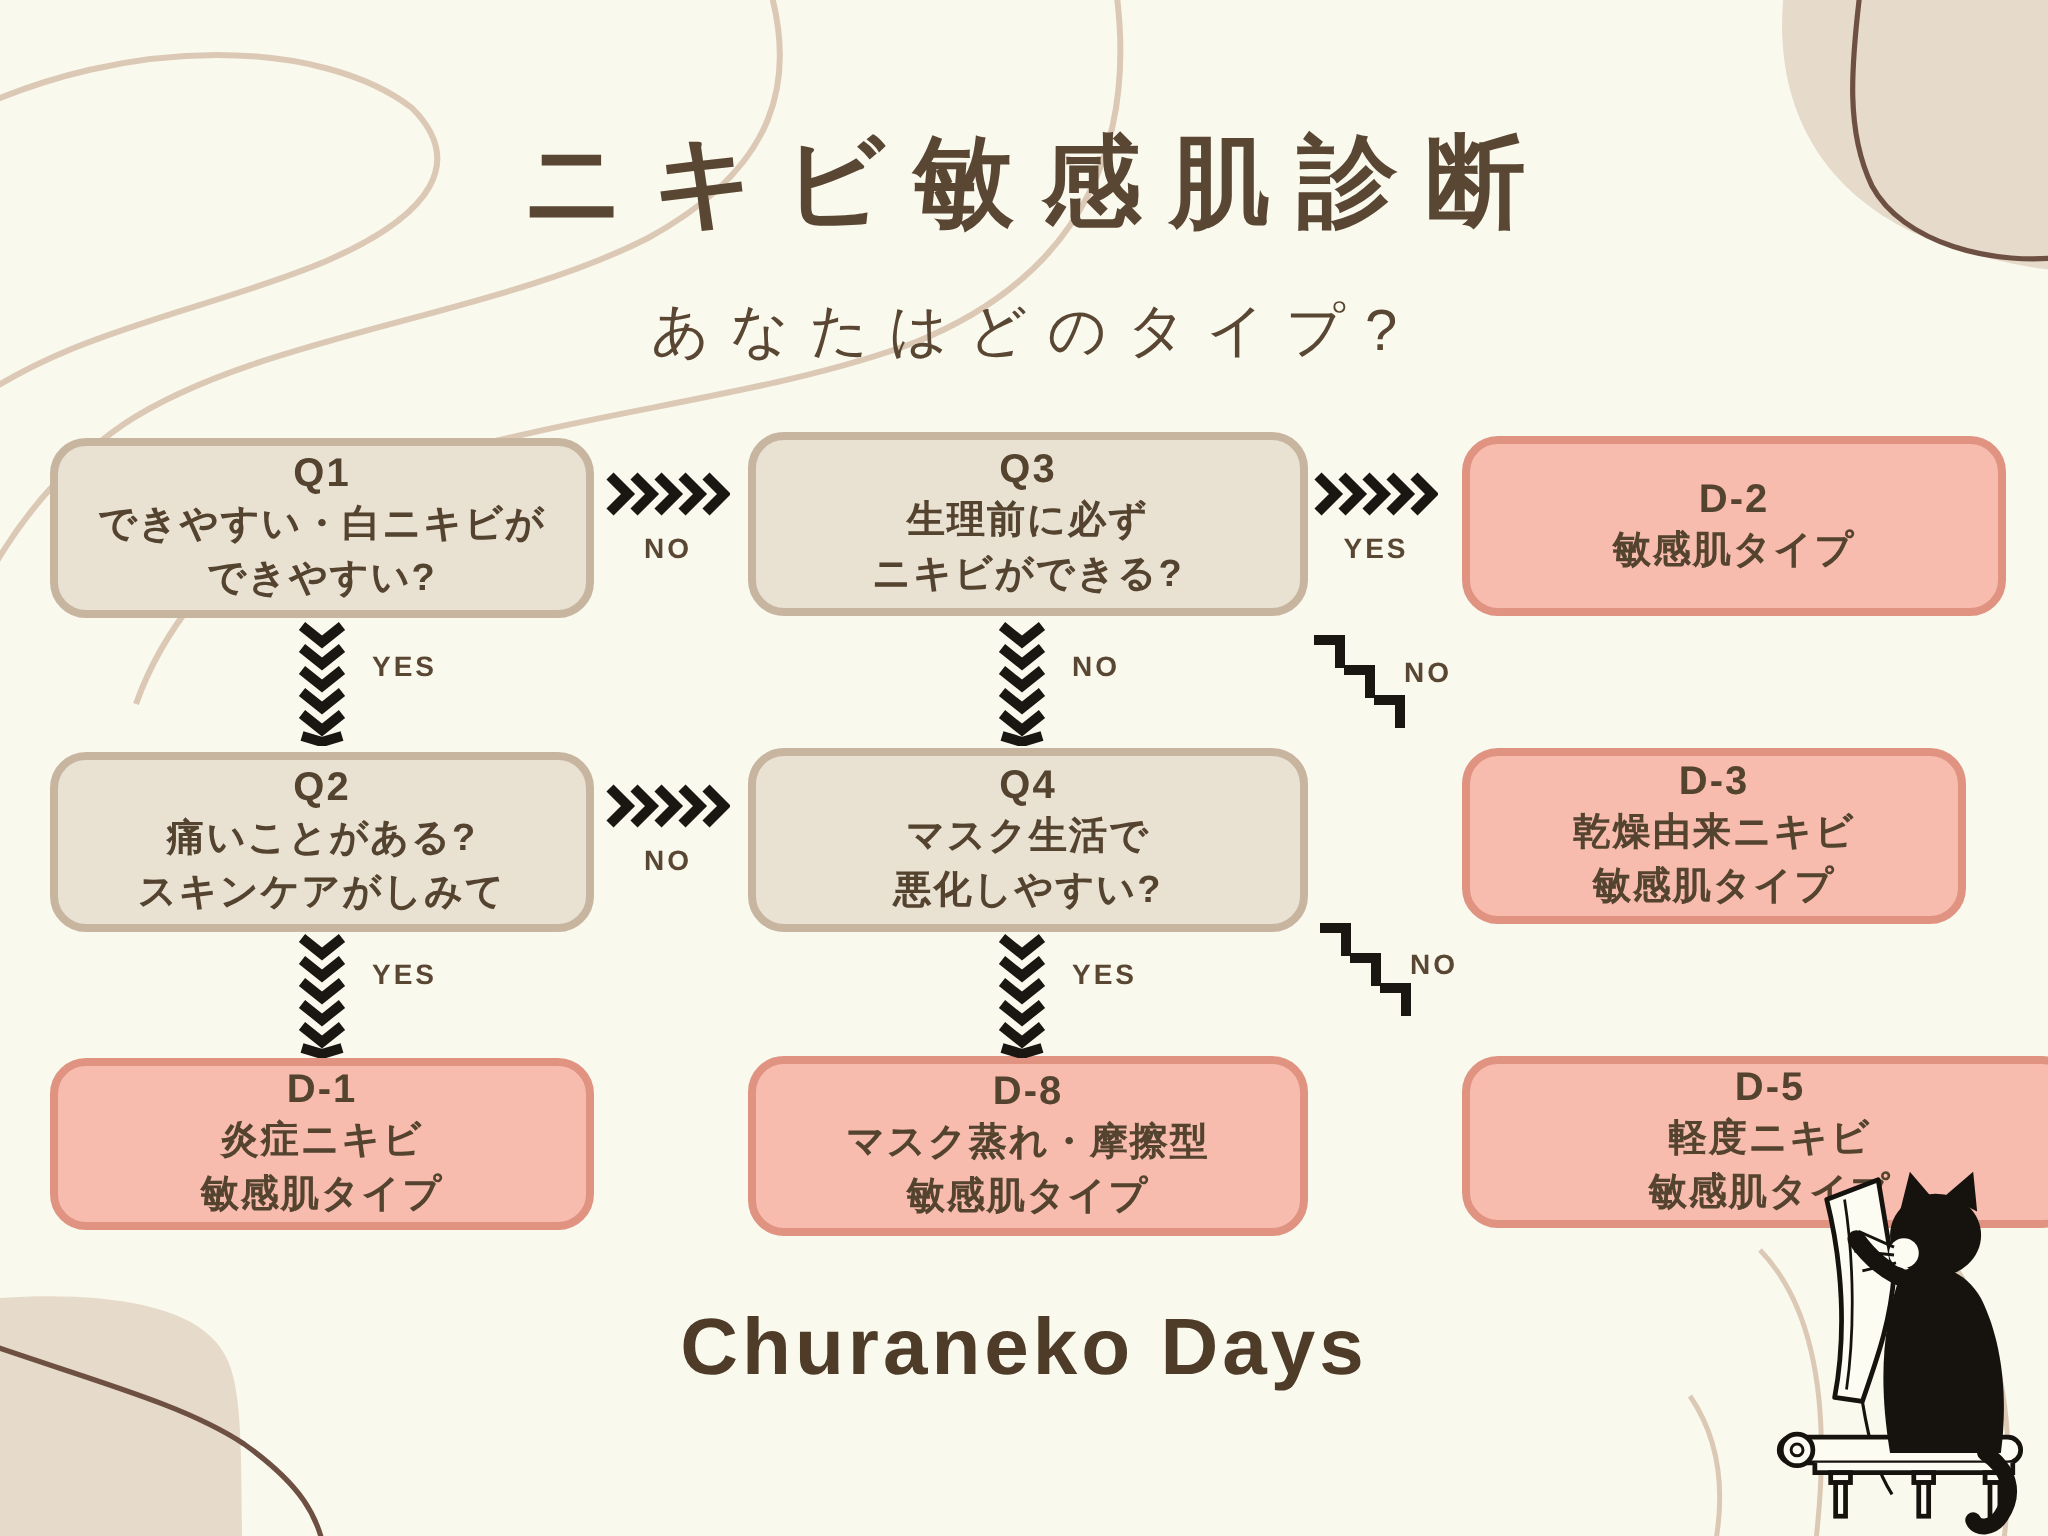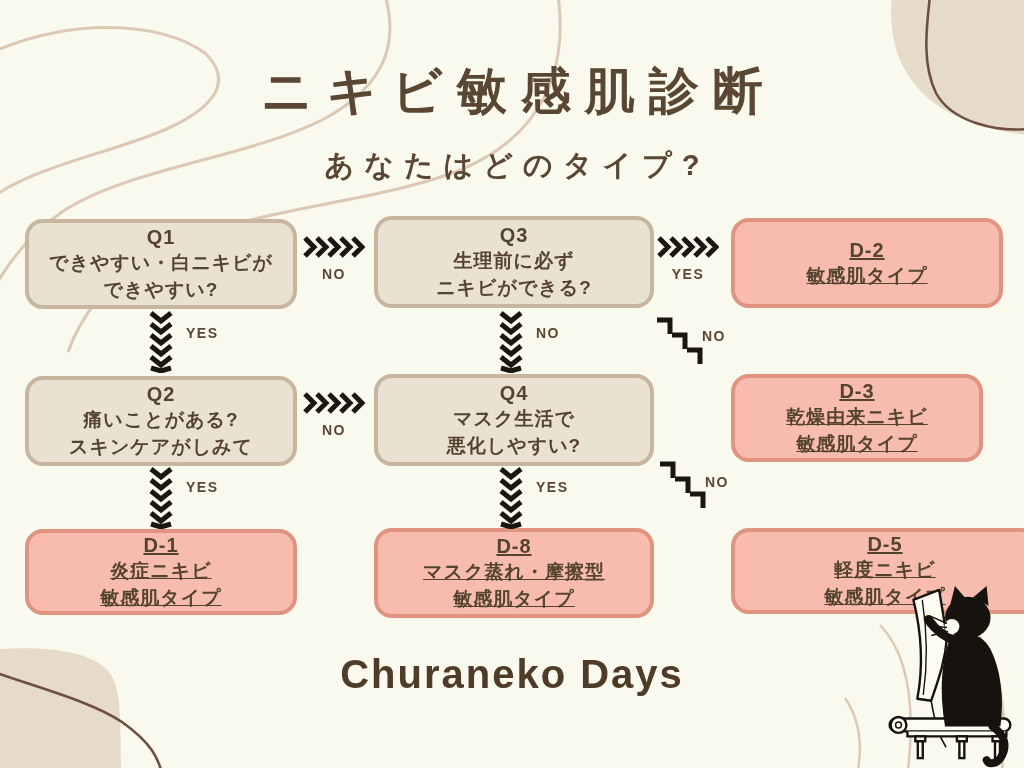--- a/index.html
+++ b/index.html
@@ -23,32 +23,32 @@
   .deco{position:absolute;inset:0;z-index:0;pointer-events:none;}
   .content{position:absolute;inset:0;z-index:1;}
 
   .title{
     position:absolute;top:58px;left:0;width:1024px;text-align:center;
     font-size:50px;font-weight:800;color:var(--heading-brown,#5a4733);
     letter-spacing:14px;text-indent:14px;
   }
   .subtitle{
     position:absolute;top:146px;left:0;width:1024px;text-align:center;
-    font-size:29px;font-weight:700;color:var(--heading-brown,#5a4733);
+    font-size:29px;font-weight:400;color:var(--heading-brown,#5a4733);
     letter-spacing:10px;text-indent:10px;
   }
 
   .box{
     position:absolute;border-radius:18px;border:4px solid;
     display:flex;flex-direction:column;align-items:center;justify-content:center;
     text-align:center;color:var(--box-text-brown,#54432f);
     padding:0 8px;
   }
   .box.q{background:var(--question-box-fill,#e9e1d2);border-color:var(--question-box-border,#c7b5a0);}
-  .box.d{background:var(--result-box-fill,#f7bcae);border-color:var(--result-box-border,#df9380);text-decoration:underline;}
+  .box.d{background:var(--result-box-fill,#f7bcae);border-color:var(--result-box-border,#df9380);}
   .box .bid{font-size:20px;font-weight:800;letter-spacing:1px;line-height:1.3;}
   .box .bline{font-size:19px;font-weight:800;line-height:1.42;letter-spacing:1px;}
 
   .arr{position:absolute;}
   .edge-label{
     position:absolute;font-size:14px;font-weight:700;
     color:var(--heading-brown,#5a4733);letter-spacing:1.5px;
   }
   .edge-label.center62{width:62px;text-align:center;}
 

